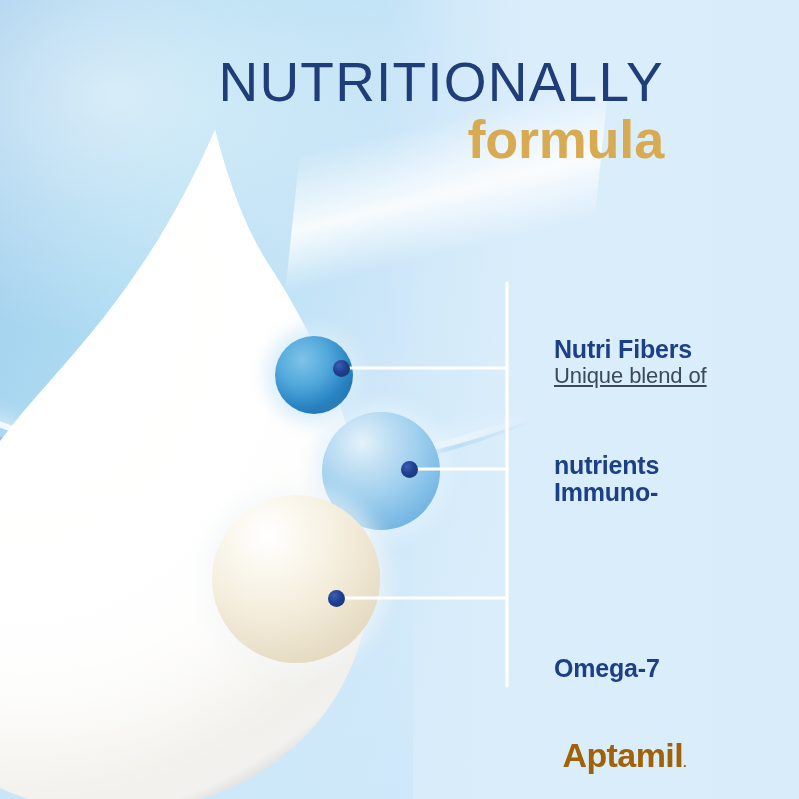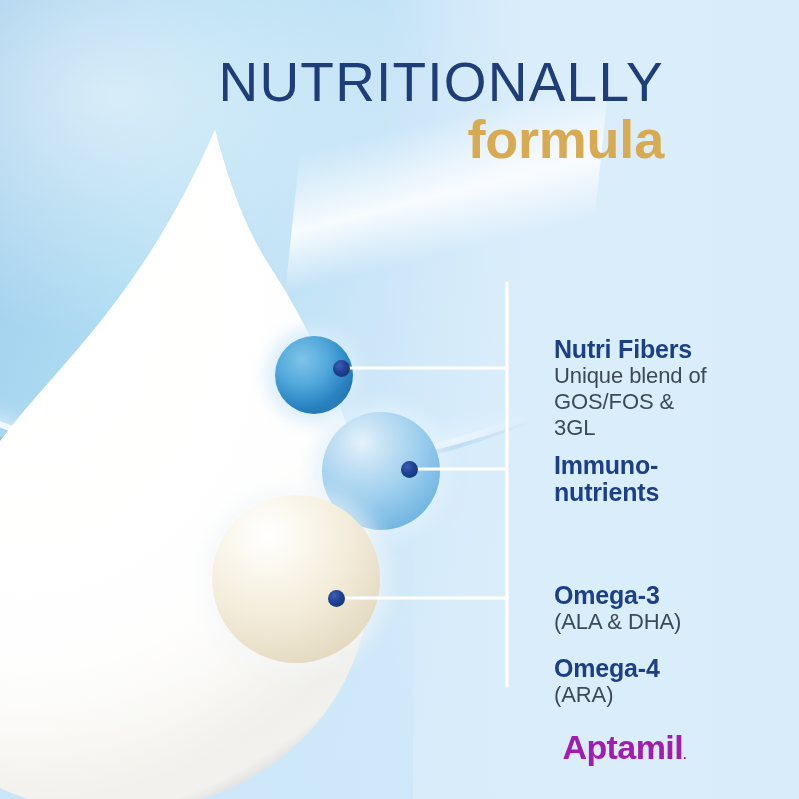--- a/index.html
+++ b/index.html
@@ -83,28 +83,28 @@
     background:radial-gradient(circle at 36% 32%,#3c5fb5 0%,#1f3f91 45%,#15306f 100%);}
 
   
   .headline{position:absolute;right:48px;top:54px;text-align:right;}
   .h-line1{font-size:55px;letter-spacing:1.2px;color:#1f3e79;font-weight:400;line-height:1.03;}
   .h-line2,.h-line3{font-size:54px;font-weight:700;color:#d8aa52;line-height:1.07;letter-spacing:-.2px;}
 
   
   .label-block{position:absolute;left:554px;}
   .lb-title{color:#1c3f86;font-weight:700;font-size:25px;line-height:1.06;letter-spacing:-.2px;}
-  .lb-sub{color:#3c4a56;font-weight:400;font-size:22px;line-height:1.2;letter-spacing:-.1px;}
+  .lb-sub{color:#3c4a56;font-weight:400;font-size:22px;line-height:1.2;letter-spacing:-.1px;text-decoration:underline;}
   .blk-fiber{top:336px;}
   .blk-immuno{top:452px;}
   .blk-omega3{top:582px;}
   .blk-omega6{top:655px;}
 
   
-  .logo{position:absolute;right:26px;bottom:32px;color:#a21caf;font-size:34px;
+  .logo{position:absolute;right:26px;bottom:24px;color:#a16207;font-size:34px;
     font-weight:700;letter-spacing:-.6px;}
   .logo .tm{font-size:13px;vertical-align:baseline;}
 </style>
 </head>
 <body>
 
 <div id="stage">
 
   <div class="bg-base"></div>
   <div class="bg-topglow"></div>
@@ -138,33 +138,27 @@
   <div class="dot" style="left:328px;top:590px;"></div>
 
   <div class="headline">
     <div class="h-line1">NUTRITIONALLY</div>
     <div class="h-line2">formula</div>
   </div>
 
   <div class="label-block blk-fiber">
     <div class="lb-title">Nutri Fibers</div>
     <div class="lb-sub">Unique blend of</div>
-    <div class="lb-sub">GOS/FOS &amp; 3GL</div>
   </div>
 
   <div class="label-block blk-immuno">
+    <div class="lb-title">nutrients</div>
     <div class="lb-title">Immuno-</div>
-    <div class="lb-title">nutrients</div>
   </div>
 
-  <div class="label-block blk-omega3">
-    <div class="lb-title">Omega-3</div>
-    <div class="lb-sub">(ALA &amp; DHA)</div>
-  </div>
 
   <div class="label-block blk-omega6">
-    <div class="lb-title">Omega-4</div>
-    <div class="lb-sub">(ARA)</div>
+    <div class="lb-title">Omega-7</div>
   </div>
 
   <div class="logo"><span>Aptamil</span><span class="tm">.</span></div>
 
 </div>
 
 </body></html>

